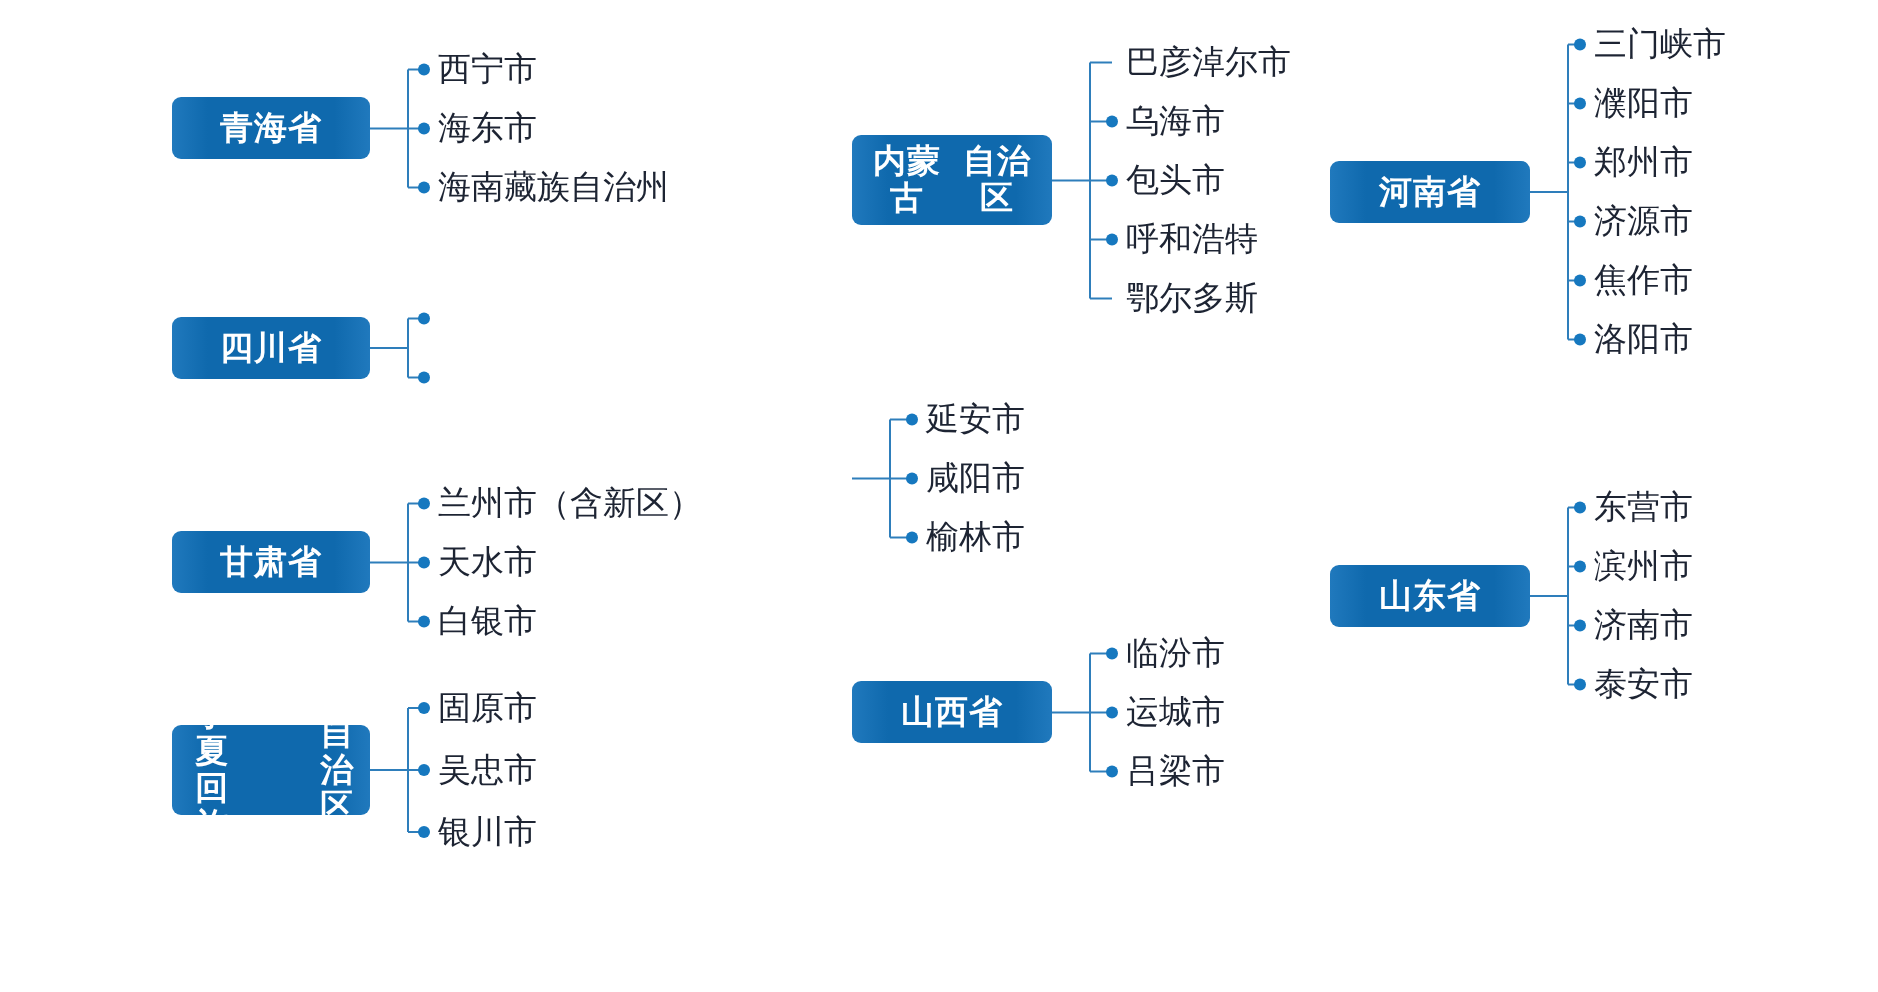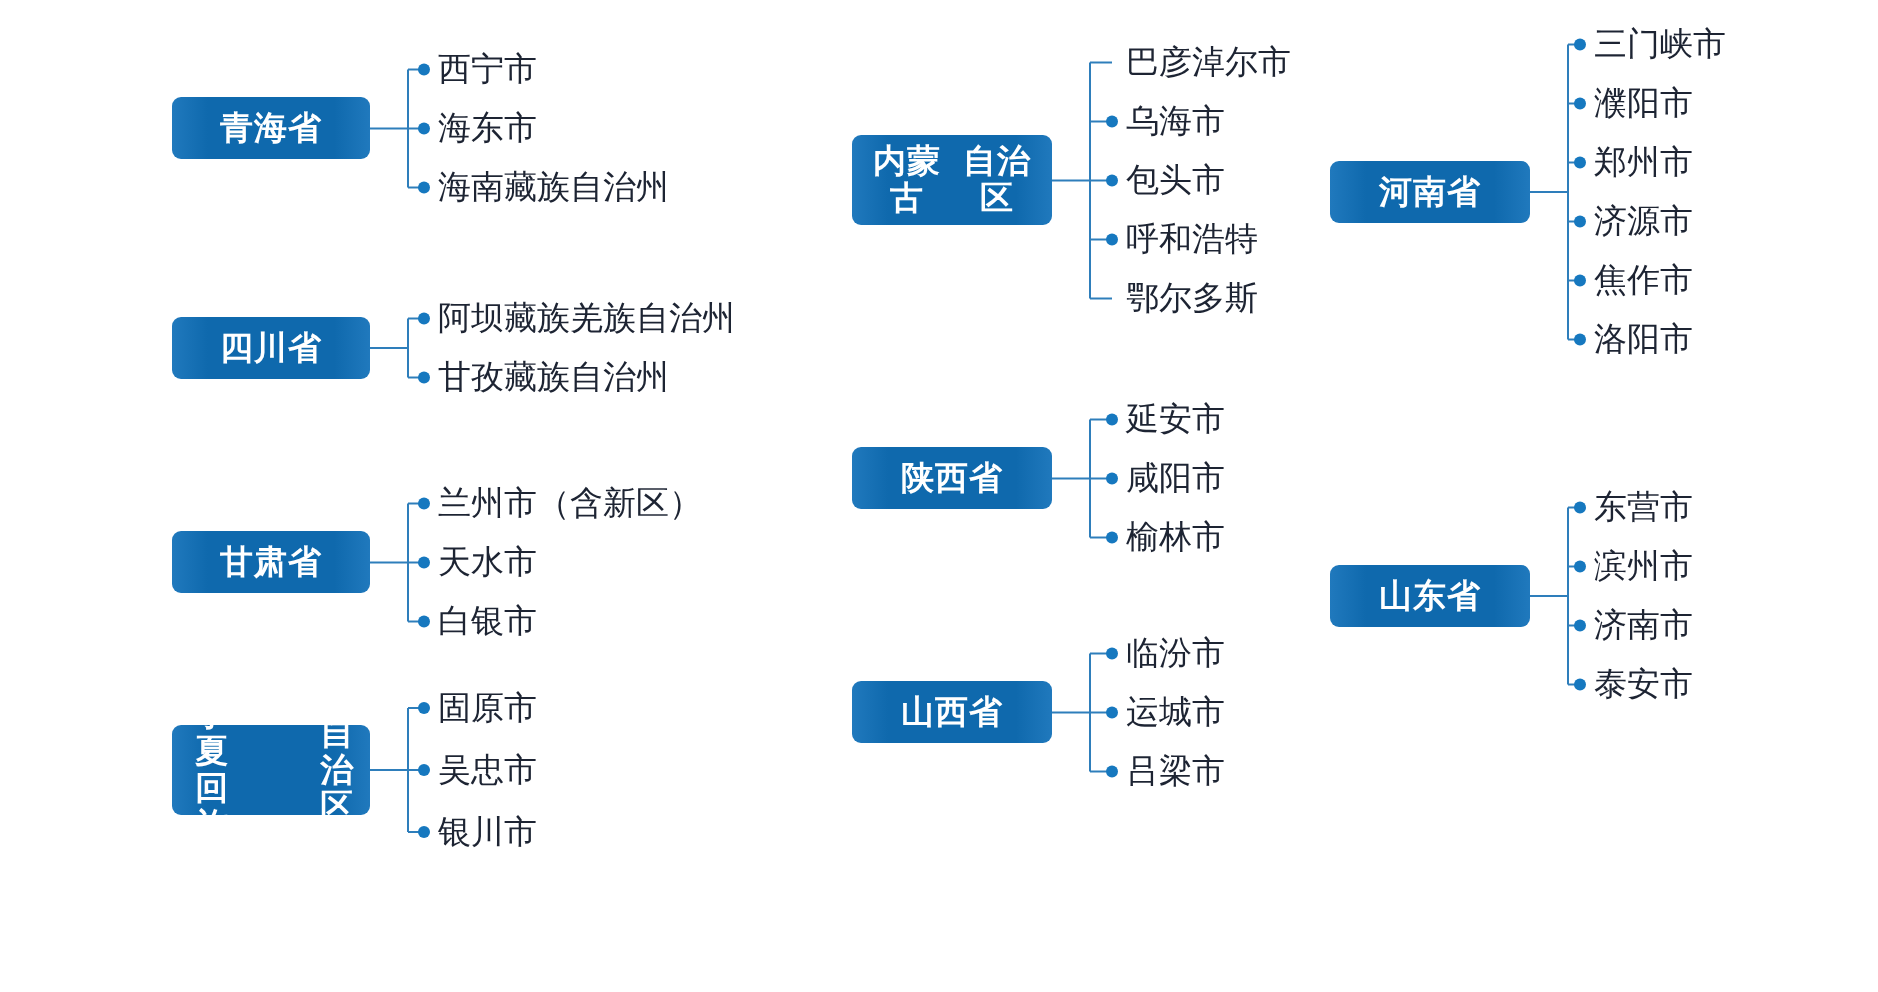--- a/index.html
+++ b/index.html
@@ -120,28 +120,20 @@
       <div class="connector" style="width: 54px;">
         <svg width="54" height="118">
           <line x1="0" y1="59" x2="38" y2="59" stroke="#2e7ebb" stroke-width="2"></line>
           <line x1="38" y1="29.5" x2="38" y2="88.5" stroke="#2e7ebb" stroke-width="2"></line>
           <line x1="38" y1="29.5" x2="54" y2="29.5" stroke="#2e7ebb" stroke-width="2"></line>
           <circle cx="54" cy="29.5" r="6" fill="#1678bf"></circle>
           <line x1="38" y1="88.5" x2="54" y2="88.5" stroke="#2e7ebb" stroke-width="2"></line>
           <circle cx="54" cy="88.5" r="6" fill="#1678bf"></circle>
         </svg>
       </div>
-      <div class="children" style="height: 118px;">
-        <div class="child" style="height: 59px; padding-left: 14px;">
-          <span class="child-label">阿坝藏族羌族自治州</span>
-        </div>
-        <div class="child" style="height: 59px; padding-left: 14px;">
-          <span class="child-label">甘孜藏族自治州</span>
-        </div>
-      </div>
     </div>
     <div class="group" style="left: 172px; top: 473.5px; height: 177px;">
       <div class="node-box" style="width: 198px; height: 62px;"><span>甘肃省</span></div>
       <div class="connector" style="width: 54px;">
         <svg width="54" height="177">
           <line x1="0" y1="88.5" x2="38" y2="88.5" stroke="#2e7ebb" stroke-width="2"></line>
           <line x1="38" y1="29.5" x2="38" y2="147.5" stroke="#2e7ebb" stroke-width="2"></line>
           <line x1="38" y1="29.5" x2="54" y2="29.5" stroke="#2e7ebb" stroke-width="2"></line>
           <circle cx="54" cy="29.5" r="6" fill="#1678bf"></circle>
           <line x1="38" y1="88.5" x2="54" y2="88.5" stroke="#2e7ebb" stroke-width="2"></line>
@@ -216,21 +208,20 @@
         </div>
         <div class="child" style="height: 59px; padding-left: 14px;">
           <span class="child-label">呼和浩特</span>
         </div>
         <div class="child" style="height: 59px; padding-left: 14px;">
           <span class="child-label">鄂尔多斯</span>
         </div>
       </div>
     </div>
     <div class="group" style="left: 852px; top: 389.5px; height: 177px;">
-      <div class="node-box" style="width: 200px; height: 62px;"><span>陕西省</span></div>
       <div class="connector" style="width: 60px;">
         <svg width="60" height="177">
           <line x1="0" y1="88.5" x2="38" y2="88.5" stroke="#2e7ebb" stroke-width="2"></line>
           <line x1="38" y1="29.5" x2="38" y2="147.5" stroke="#2e7ebb" stroke-width="2"></line>
           <line x1="38" y1="29.5" x2="60" y2="29.5" stroke="#2e7ebb" stroke-width="2"></line>
           <circle cx="60" cy="29.5" r="6" fill="#1678bf"></circle>
           <line x1="38" y1="88.5" x2="60" y2="88.5" stroke="#2e7ebb" stroke-width="2"></line>
           <circle cx="60" cy="88.5" r="6" fill="#1678bf"></circle>
           <line x1="38" y1="147.5" x2="60" y2="147.5" stroke="#2e7ebb" stroke-width="2"></line>
           <circle cx="60" cy="147.5" r="6" fill="#1678bf"></circle>

